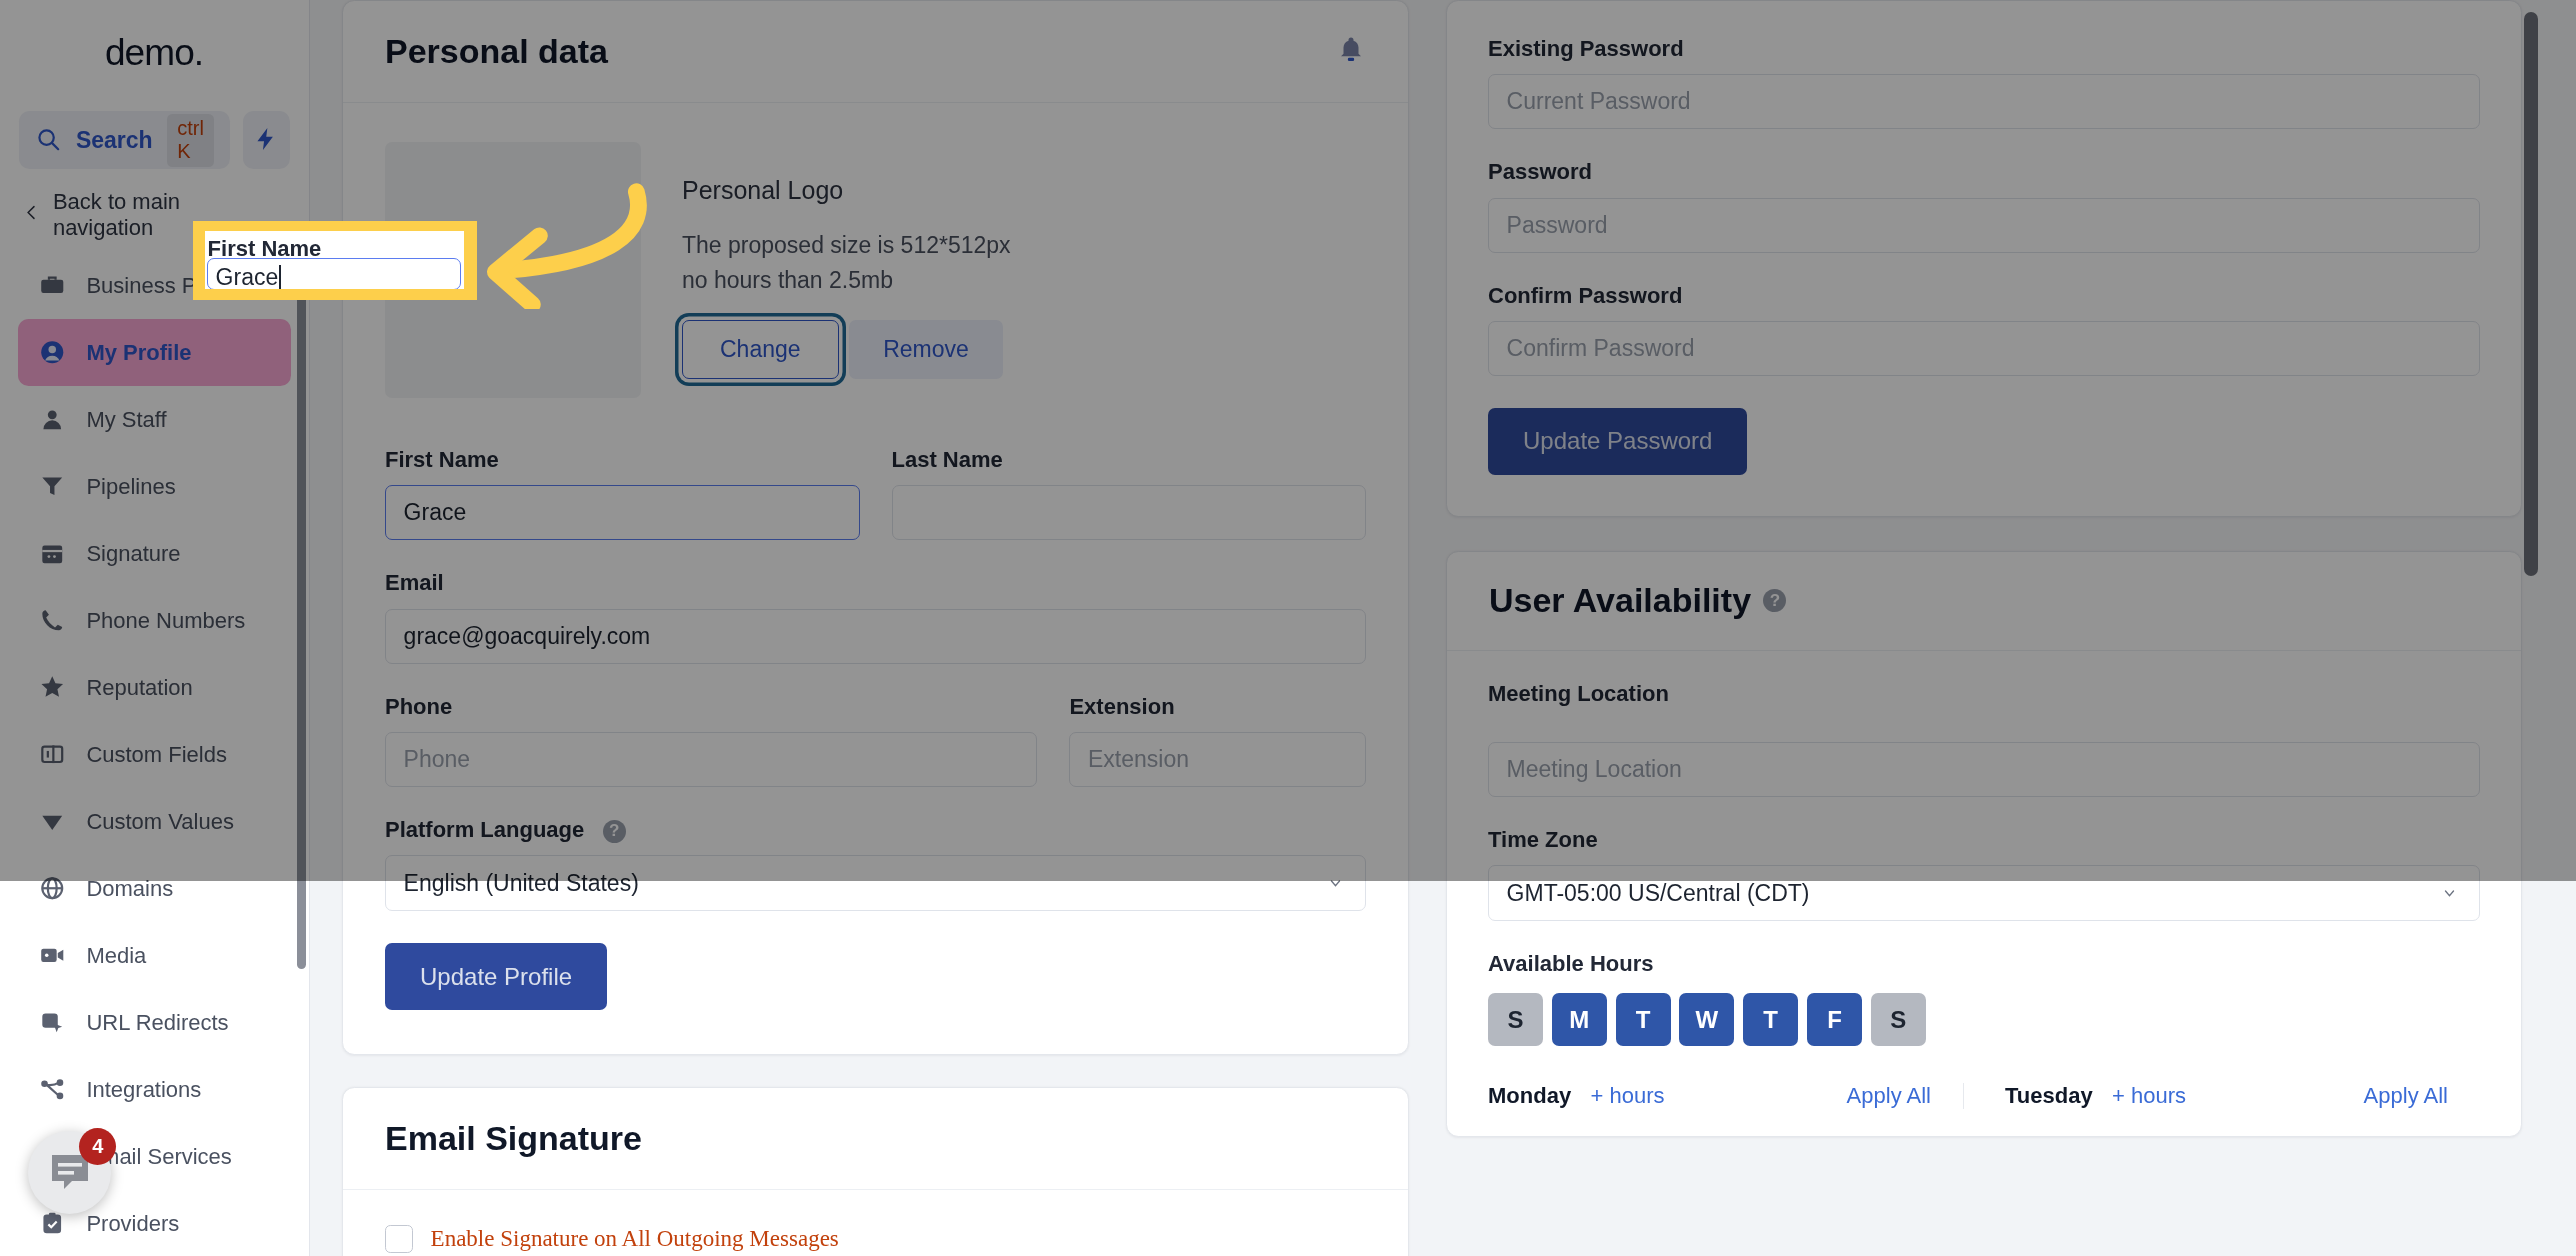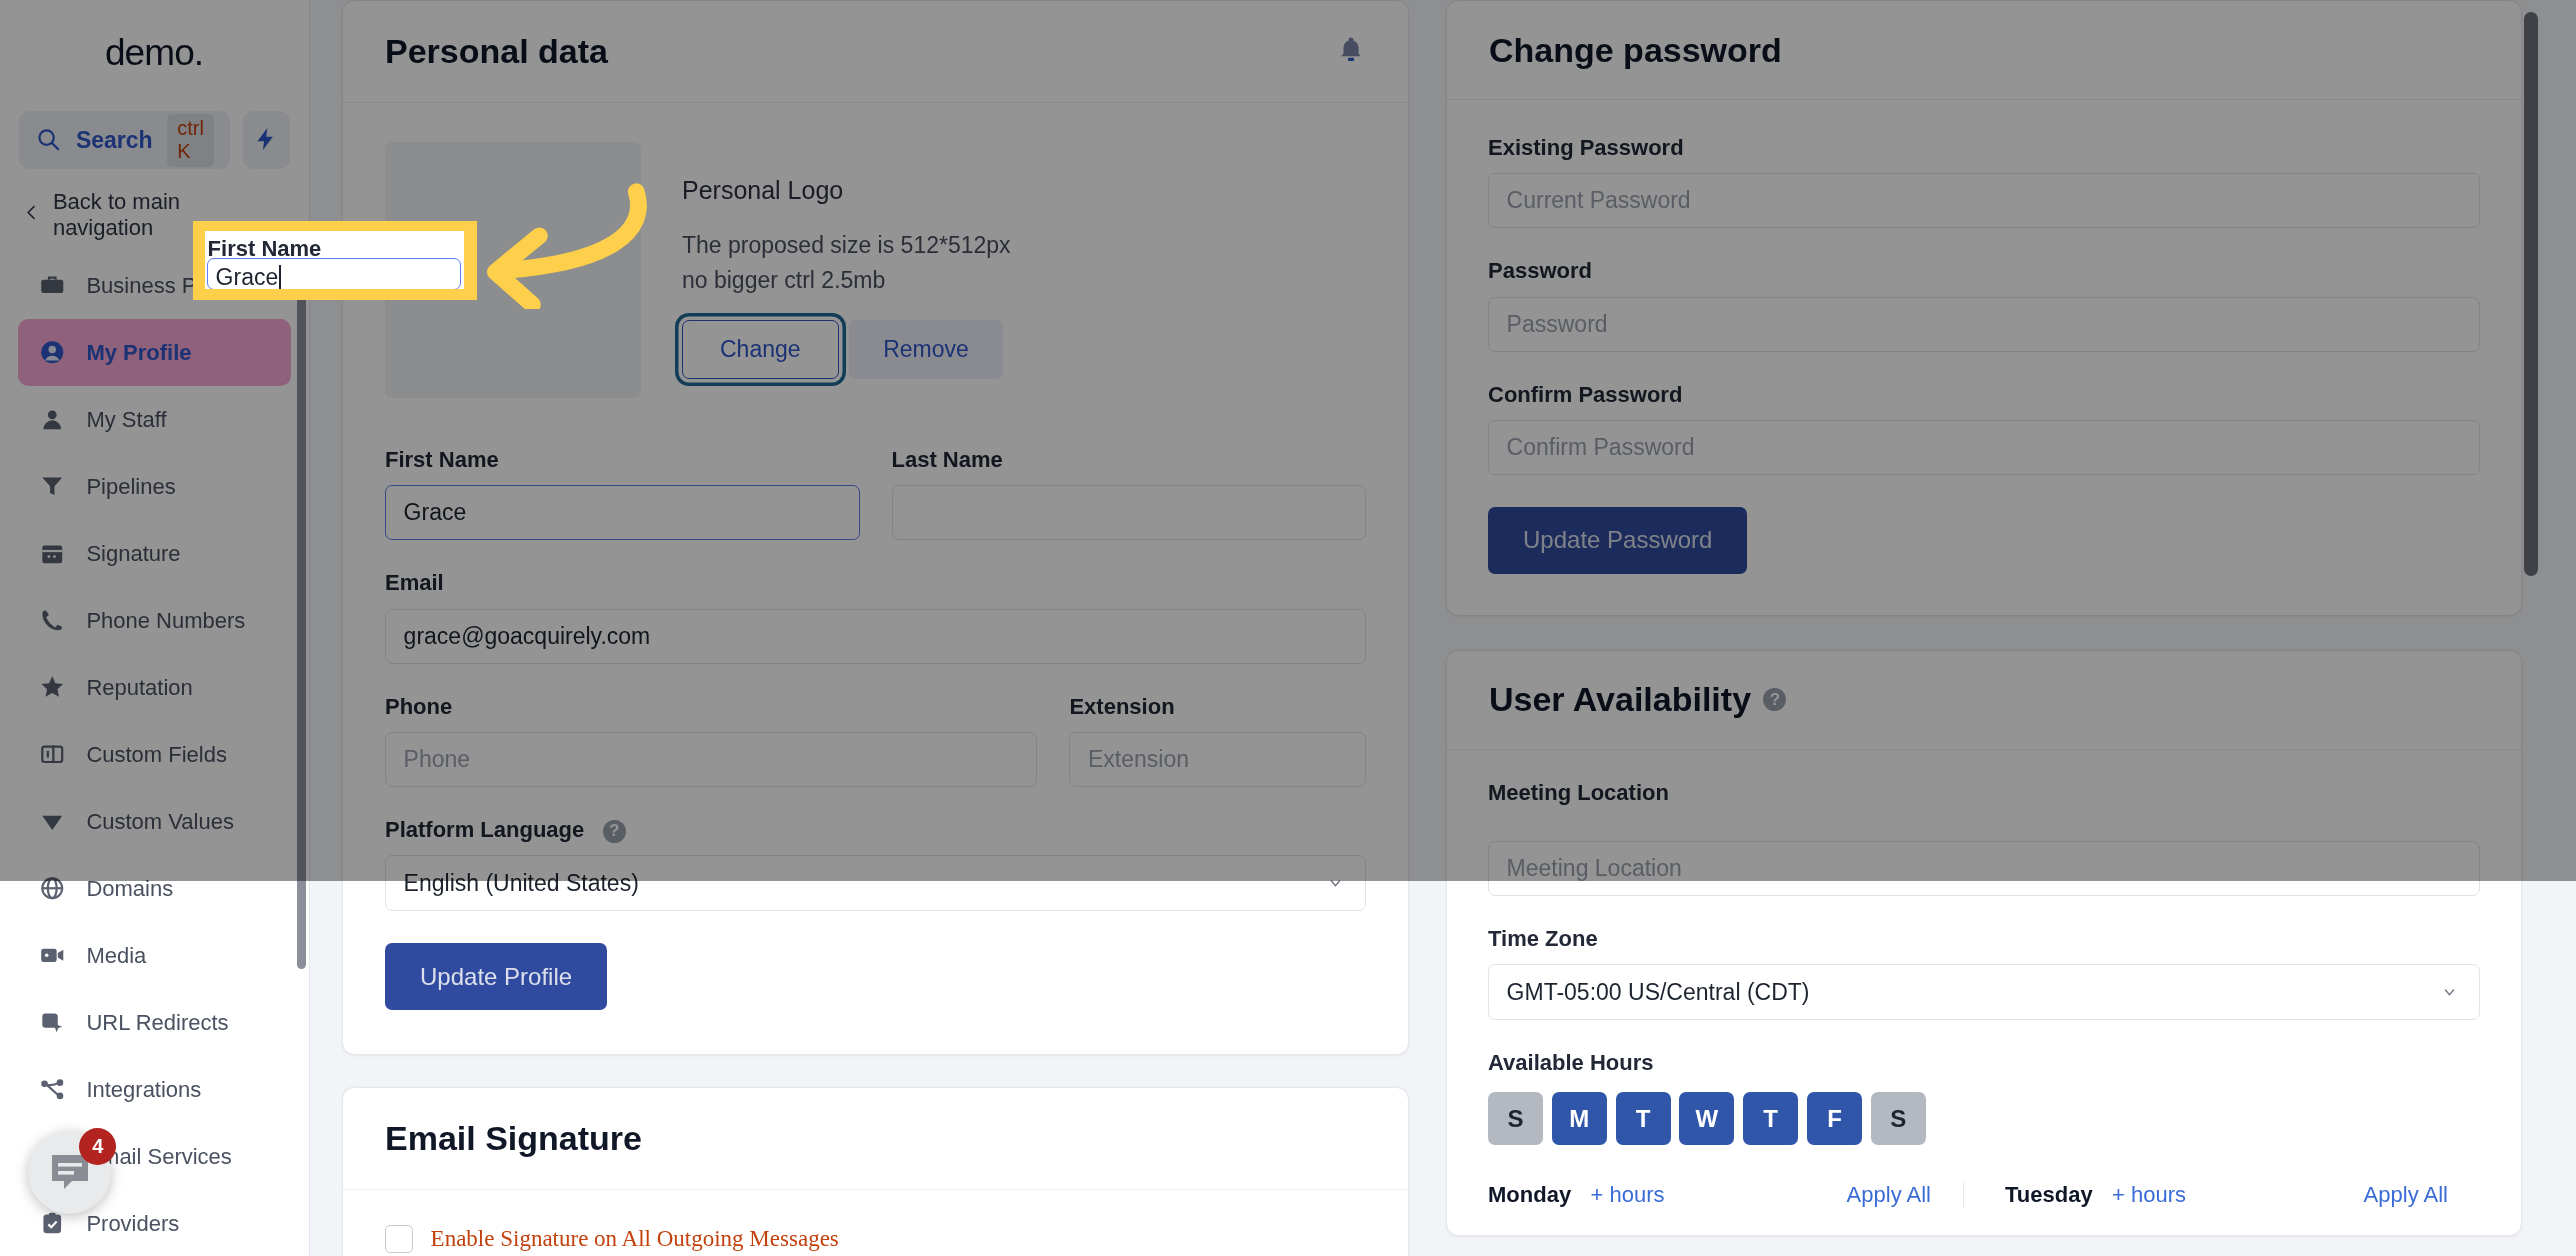--- a/index.html
+++ b/index.html
@@ -521,21 +521,21 @@
         </div>
         <div class="card-body">
 
           <div class="logo-row">
             <div class="logo-drop">
               <span class="plus-sign">+</span>
             </div>
             <div class="logo-meta">
               <div class="logo-label">Personal Logo</div>
               <div class="logo-hint">The proposed size is 512*512px</div>
-              <div class="logo-hint">no bigger ctrl 2.5mb</div>
+              <div class="logo-hint">no hours than 2.5mb</div>
               <div class="logo-btns">
                 <button class="btn-outline">Change</button>
                 <button class="btn-ghost">Remove</button>
               </div>
             </div>
           </div>
 
           <div class="form-grid">
             <div class="fg">
               <label class="flabel">First Name</label>
@@ -594,23 +594,20 @@
           </div>
 
         </div>
       </div>
 
     </div>
 
     <div class="col-right">
 
       <div class="card">
-        <div class="card-head" style="height:99px">
-          <span class="card-title">Change password</span>
-        </div>
         <div class="card-body" style="padding:35px 41px 41px">
           <div>
             <label class="flabel">Existing Password</label>
             <input class="finput" type="password" placeholder="Current Password" style="">
           </div>
           <div class="fblock">
             <label class="flabel">Password</label>
             <input class="finput" type="password" placeholder="Password" style="">
           </div>
           <div class="fblock">

